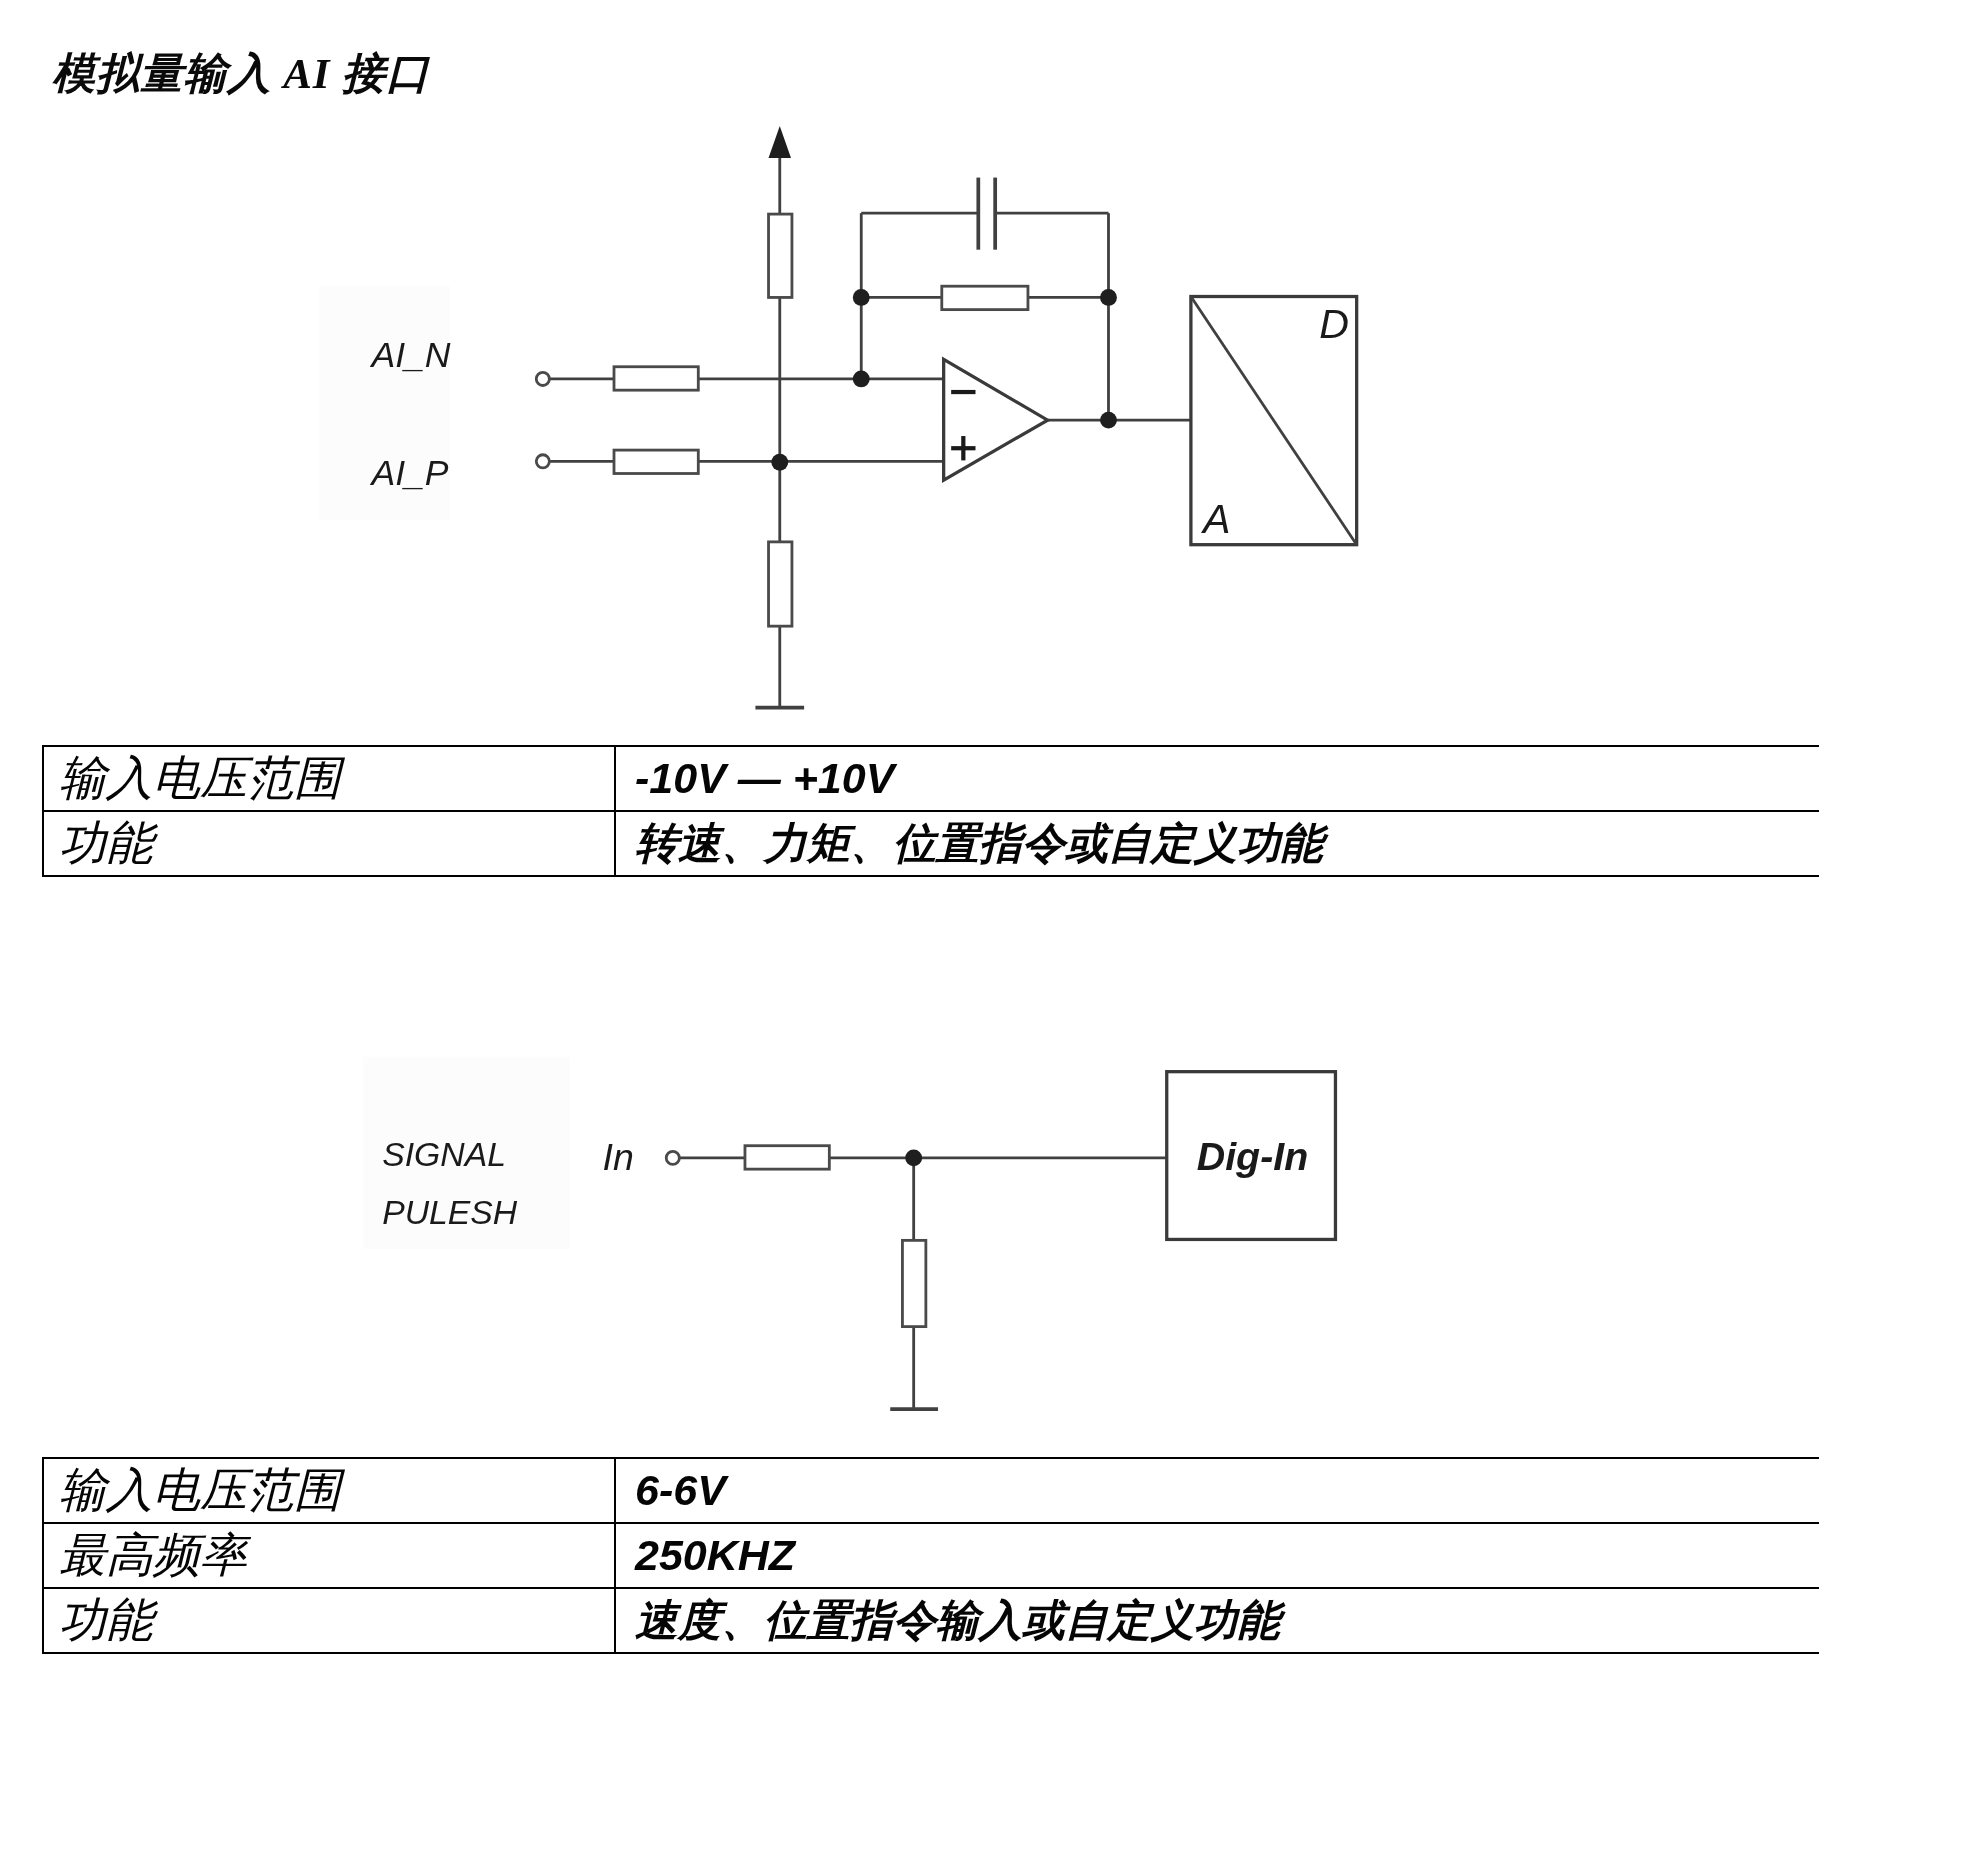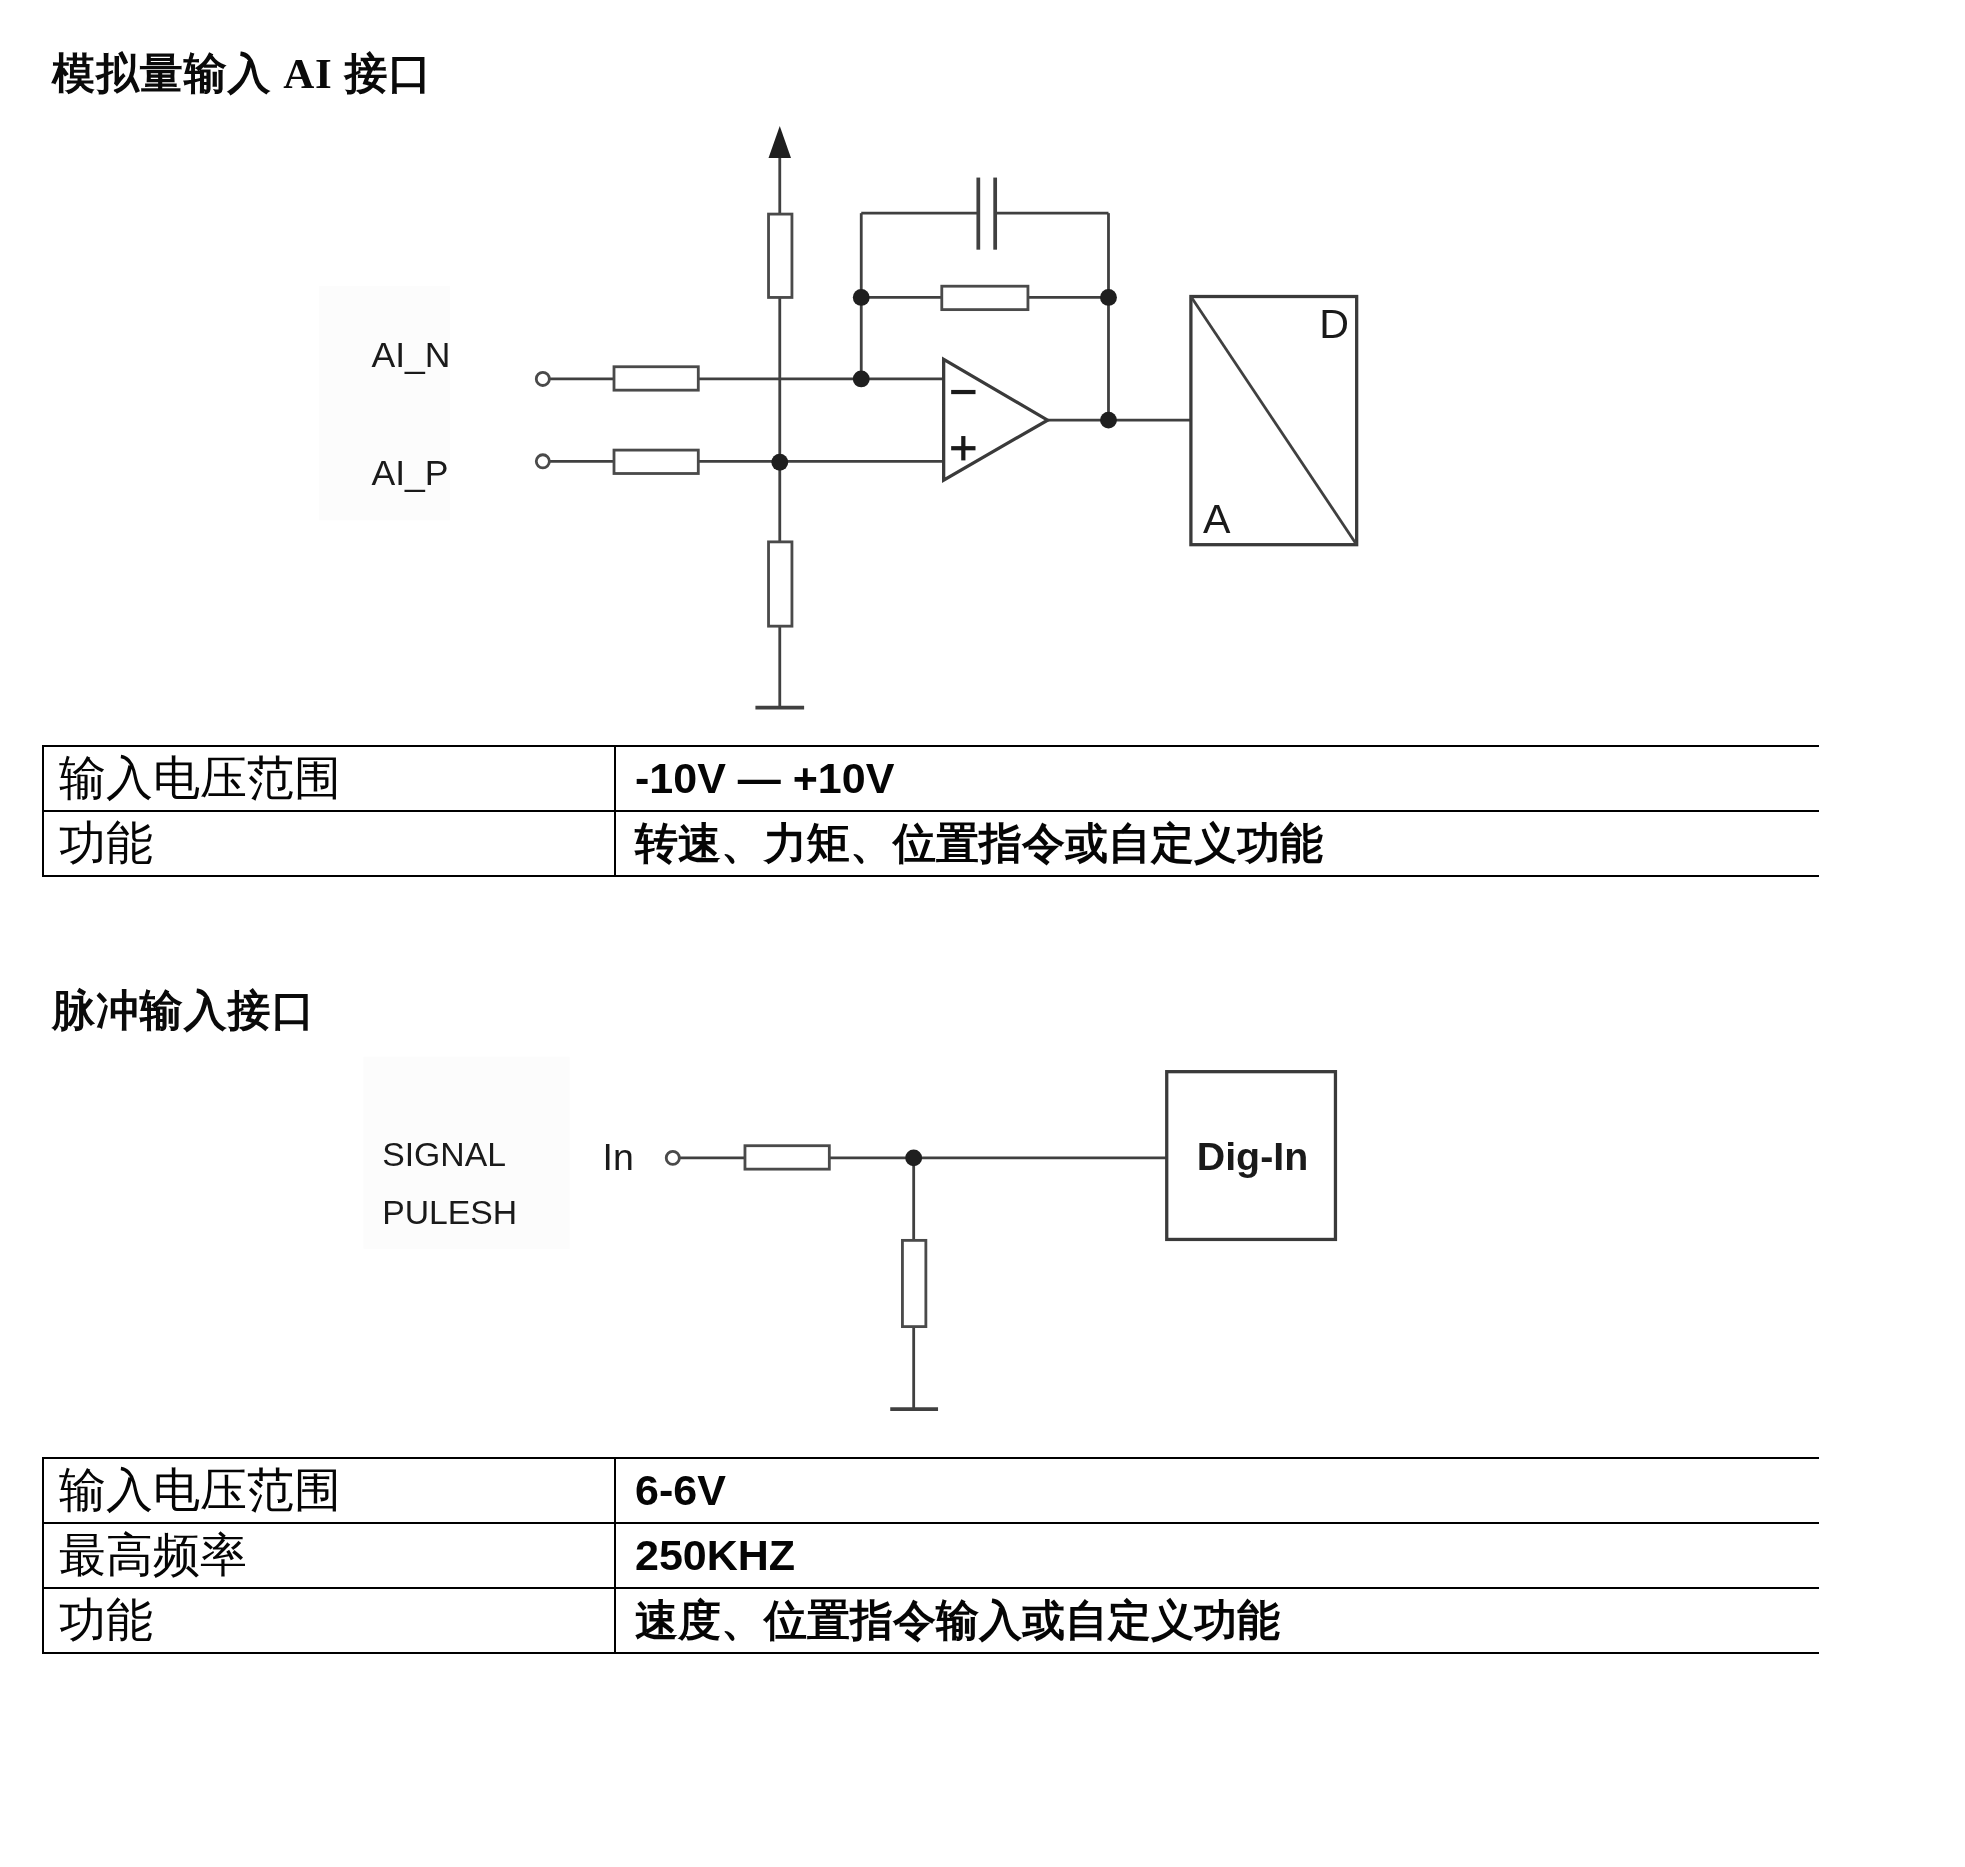--- a/index.html
+++ b/index.html
@@ -4,20 +4,21 @@
 <style>
   html,body{margin:0;padding:0;background:#ffffff;}
   .page{
     position:relative;
     width:1819px;
     height:1867px;
     background:#ffffff;
     font-family:"Liberation Sans", sans-serif;
     color:#000;
     overflow:hidden;
+    font-style:italic;
   }
   .heading{
     position:absolute;
     left:52px;
     font-family:"Liberation Serif", serif;
     font-weight:bold;
     font-size:43px;
     letter-spacing:0.9px;
     color:#0a0a0a;
     white-space:nowrap;
@@ -143,21 +144,20 @@
       <td class="label">输入电压范围</td>
       <td class="value">-10V — +10V</td>
     </tr>
     <tr>
       <td class="label">功能</td>
       <td class="value">转速、力矩、位置指令或自定义功能</td>
     </tr>
   </tbody>
     </table>
 
-  <div class="heading" id="heading-2">脉冲输入接口</div>
 
   <svg id="circuit-2" width="1031" height="394" viewBox="380 1120 1100 420" xmlns="http://www.w3.org/2000/svg">
 
     <rect class="faint-block" x="388" y="1128" width="220" height="205"></rect>
 
     <line class="wire" x1="725" y1="1236" x2="1245" y2="1236"></line>
     <line class="wire" x1="975" y1="1236" x2="975" y2="1504"></line>
     <line class="wire-thick" x1="950" y1="1504" x2="1001" y2="1504"></line>
 
     <rect class="comp" x="795" y="1223" width="90" height="25"></rect>

